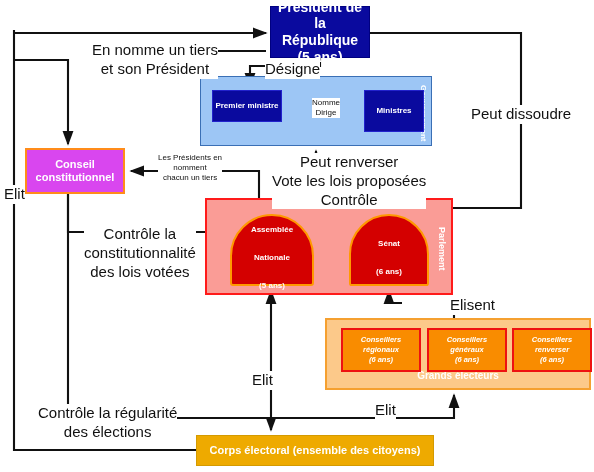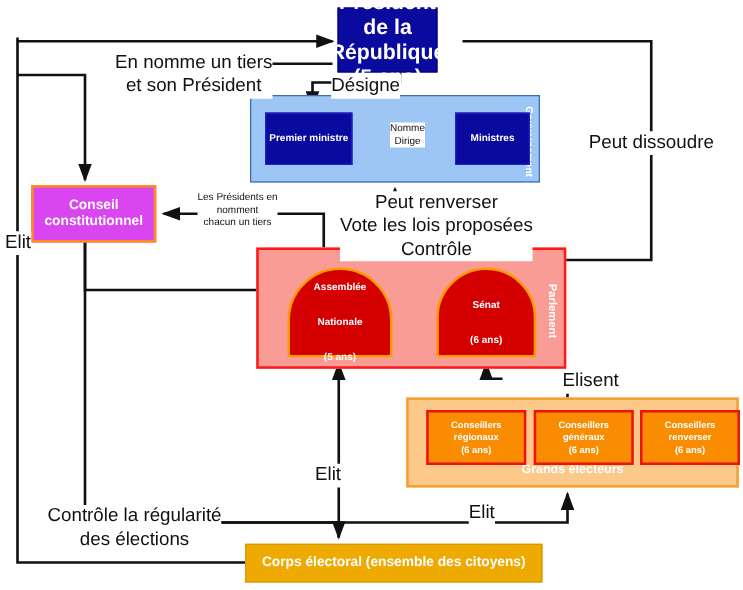--- a/index.html
+++ b/index.html
@@ -4,30 +4,30 @@
 <style>
   html,body{margin:0;padding:0;background:#ffffff;}
   body{width:594px;height:472px;position:relative;
        font-family:"Liberation Sans","DejaVu Sans",sans-serif;
        -webkit-font-smoothing:antialiased;overflow:hidden;}
   #diagram{position:absolute;left:0;top:0;width:594px;height:472px;}
   .node{position:absolute;box-sizing:border-box;display:flex;align-items:center;
         justify-content:center;text-align:center;color:#ffffff;font-weight:bold;
         line-height:1.18;}
   
-  #president{left:270px;top:6px;width:80px;height:52px;background:#0a0a9e;
-             border:1px solid #000080;font-size:17px;}
+  #president{left:270px;top:6px;width:100px;height:52px;background:#0a0a9e;
+             border:1px solid #000080;font-size:14px;}
   
   #gouvernement{left:200px;top:76px;width:232px;height:70px;background:#9dc6f5;
                 border:1px solid #3a6fb5;}
   #gouv-label{position:absolute;right:2px;top:8px;width:12px;height:56px;
               color:#ffffff;font-size:8px;font-weight:bold;
               writing-mode:vertical-rl;text-align:center;
               display:flex;align-items:center;justify-content:center;}
-  #premier-ministre{left:212px;top:90px;width:70px;height:42px;background:#0a0a9e;
+  #premier-ministre{left:212px;top:90px;width:70px;height:32px;background:#0a0a9e;
                     border:1px solid #2222cc;font-size:8px;}
   #ministres{left:364px;top:90px;width:60px;height:42px;background:#0a0a9e;
              border:1px solid #2222cc;font-size:8px;}
   
   #conseil{left:25px;top:148px;width:100px;height:46px;background:#d946ef;
            border:2px solid #ff8c1a;font-size:11px;color:#ffffff;}
   
   #parlement{left:205px;top:198px;width:248px;height:97px;background:#fa9c96;
              border:2px solid #ff1a1a;}
   #parl-label{position:absolute;right:3px;top:14px;width:13px;height:70px;
@@ -43,21 +43,21 @@
   .arch span{display:block;padding-top:8px;}
   
   #grands{left:325px;top:318px;width:266px;height:72px;background:#fcc98a;
           border:2px solid #f5a030;}
   #grands-label{position:absolute;left:0;right:0;bottom:6px;color:#ffffff;
                 font-size:10px;font-weight:bold;text-align:center;}
   .conseiller{position:absolute;box-sizing:border-box;background:#f98c00;
               border:2px solid #ee1111;display:flex;align-items:center;
               justify-content:center;text-align:center;color:#ffffff;
               font-weight:bold;font-size:7.5px;line-height:1.3;top:328px;
-              height:44px;width:80px;}
+              height:44px;width:80px;font-style:italic;}
   #cons-reg{left:341px;}
   #cons-gen{left:427px;}
   #cons-mun{left:512px;}
   
   #corps{left:196px;top:435px;width:238px;height:31px;background:#eeaa00;
          border:1px solid #d49a00;font-size:11px;}
   
   .elabel{position:absolute;color:#111111;font-size:15px;line-height:1.25;
           text-align:center;background:#ffffff;font-weight:normal;white-space:nowrap;}
   .elabel.small{font-size:8px;}
@@ -218,20 +218,25 @@
     <div>nomment</div>
     <div>chacun un tiers</div>
   </div>
 
   <div class="elabel" id="lbl-vote">
     <div>Peut renverser</div>
     <div>Vote les lois proposées</div>
     <div>Contrôle</div>
   </div>
 
+  <div class="elabel" id="lbl-controle-const">
+    <div>Contrôle la</div>
+    <div>constitutionnalité</div>
+    <div>des lois votées</div>
+  </div>
 
   <div class="elabel" id="lbl-elisent">Elisent</div>
   <div class="elabel" id="lbl-elit-an">Elit</div>
   <div class="elabel" id="lbl-elit-ge">Elit</div>
   <div class="elabel" id="lbl-elit-cc">Elit</div>
 
   <div class="elabel" id="lbl-controle-reg">
     <div>Contrôle la régularité</div>
     <div>des élections</div>
   </div>

